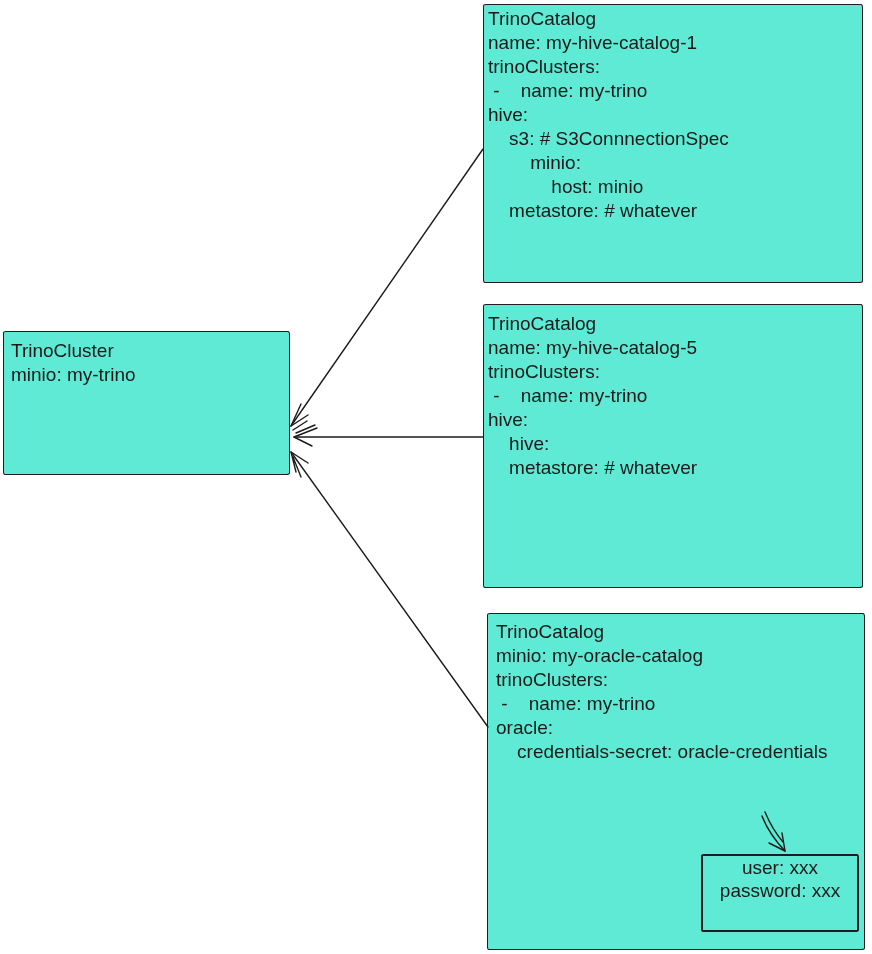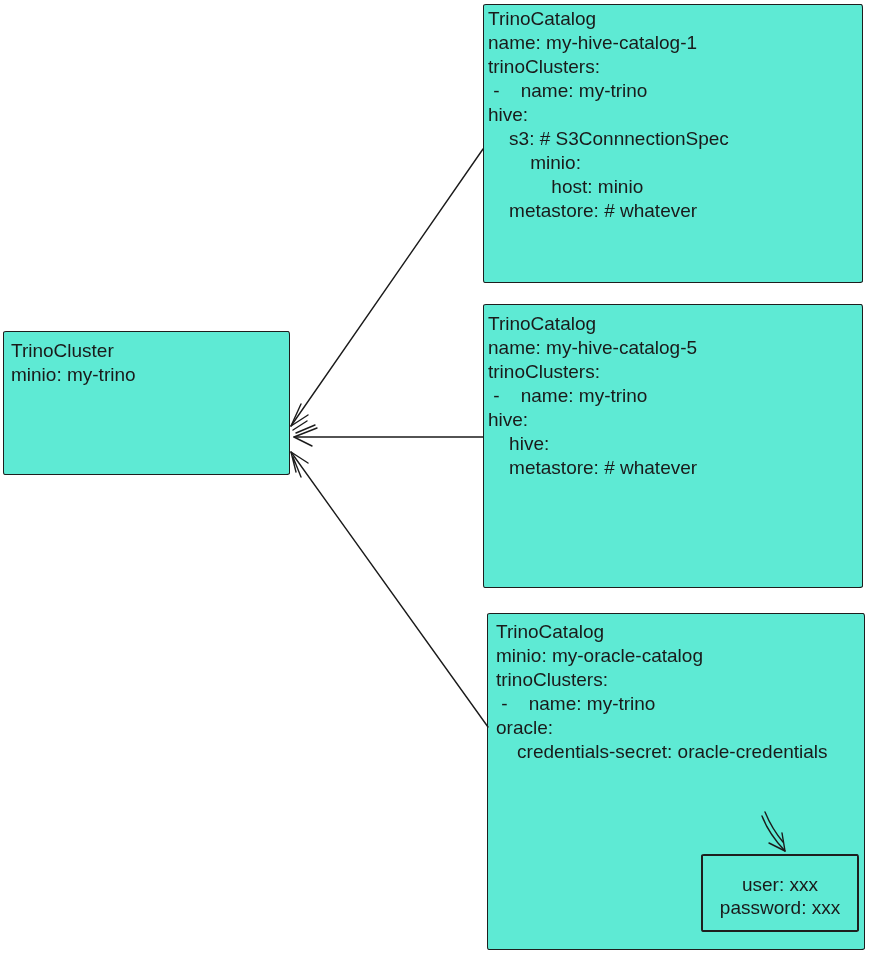--- a/index.html
+++ b/index.html
@@ -29,21 +29,21 @@
   }
   .box .ln {
     white-space: pre;
   }
   .cluster-box   { left: 3px;   top: 331px; width: 287px; height: 144px; padding: 7px 7px; }
   .catalog-box-1 { left: 483px; top: 4px;   width: 380px; height: 279px; padding: 2px 4px; }
   .catalog-box-2 { left: 483px; top: 304px; width: 380px; height: 284px; padding: 7px 4px; }
   .catalog-box-3 { left: 487px; top: 613px; width: 378px; height: 337px; padding: 6px 8px; }
   .secret-box {
     left: 701px; top: 854px; width: 158px; height: 78px;
-    padding-top: 17px;
+    padding-top: 0;
     text-align: center;
     line-height: 23px;
     border-width: 2px;
     z-index: 2;
   }
   svg.overlay {
     position: absolute;
     left: 0; top: 0;
     width: 872px;
     height: 954px;

